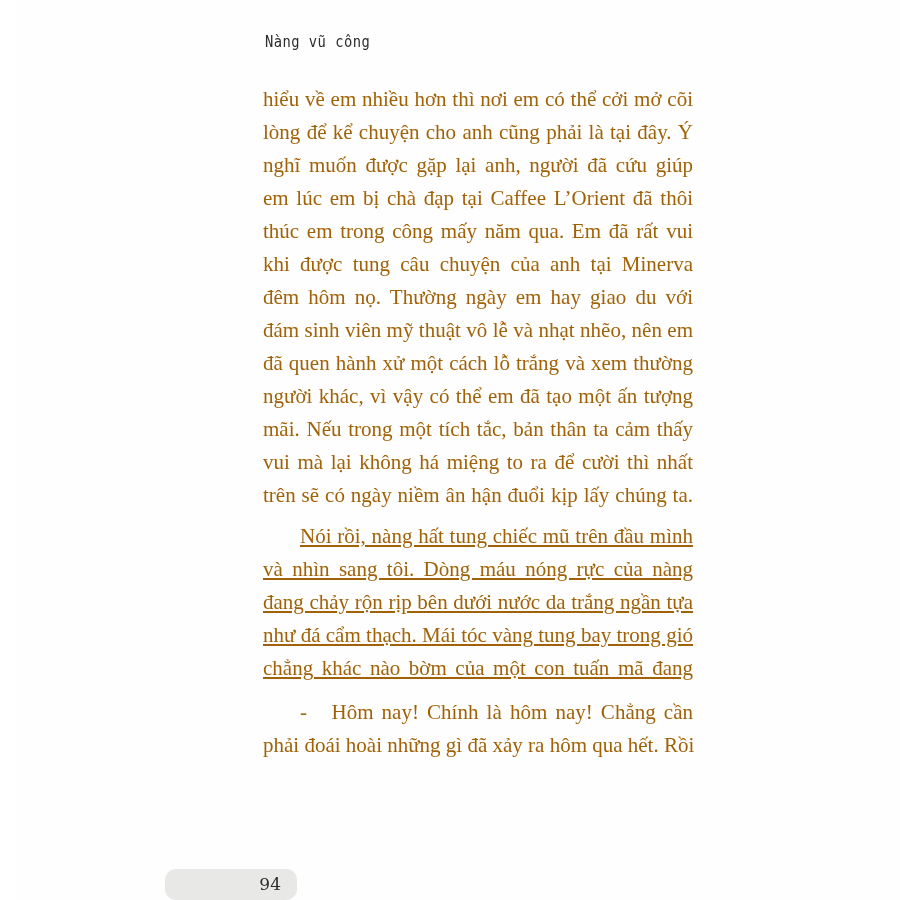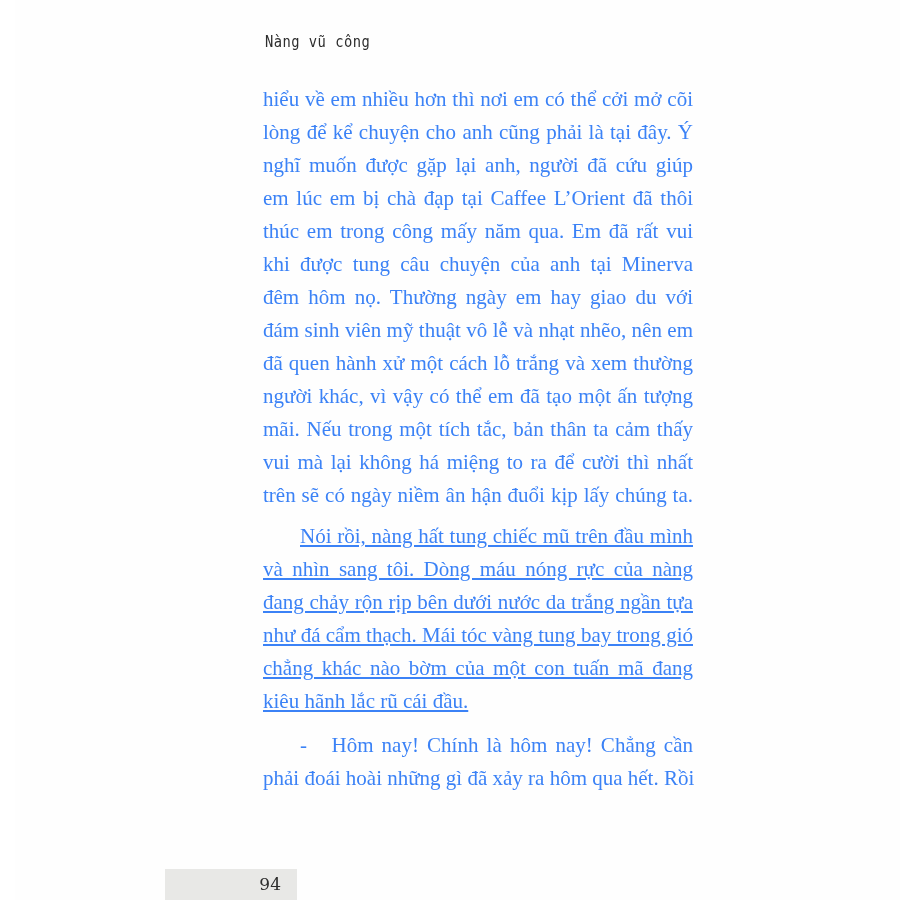--- a/index.html
+++ b/index.html
@@ -22,21 +22,21 @@
     letter-spacing: 0.5px;
     transform: scaleX(0.92);
     transform-origin: left center;
     white-space: nowrap;
   }
   .body-text {
     position: absolute;
     left: 248px;
     top: 83px;
     width: 430px;
-    color: #3b82f6;
+    color: #a16207;
     font-size: 21px;
   }
   .para { margin: 0; }
   .para-1 { margin-top: 8px; text-decoration: underline; }
   .para-2 { margin-top: 11px; }
   .line {
     height: 33px;
     line-height: 33px;
     text-align: justify;
     text-align-last: justify;
@@ -51,20 +51,21 @@
     width: 132px;
     height: 31px;
     background: #e8e8e6;
     box-sizing: border-box;
     text-align: right;
     padding-right: 16px;
     font-family: "DejaVu Serif", serif;
     font-size: 17px;
     line-height: 30px;
     color: #2e2e2e;
+    border-radius: 11px;
   }
 </style>
 </head>
 <body>
 
 <div class="page">
   <div class="running-head">Nàng vũ công</div>
 
   <div class="body-text" id="body-text">
       <div class="para para-0">
@@ -81,21 +82,20 @@
         <div class="line">mãi. Nếu trong một tích tắc, bản thân ta cảm thấy</div>
         <div class="line">vui mà lại không há miệng to ra để cười thì nhất</div>
         <div class="line">trên sẽ có ngày niềm ân hận đuổi kịp lấy chúng ta.</div>
       </div>
       <div class="para para-1">
         <div class="line indent">Nói rồi, nàng hất tung chiếc mũ trên đầu mình</div>
         <div class="line">và nhìn sang tôi. Dòng máu nóng rực của nàng</div>
         <div class="line">đang chảy rộn rịp bên dưới nước da trắng ngần tựa</div>
         <div class="line">như đá cẩm thạch. Mái tóc vàng tung bay trong gió</div>
         <div class="line">chẳng khác nào bờm của một con tuấn mã đang</div>
-        <div class="line last-left">kiêu hãnh lắc rũ cái đầu.</div>
       </div>
       <div class="para para-2">
         <div class="line indent">-&nbsp;&nbsp;&nbsp;Hôm nay! Chính là hôm nay! Chẳng cần</div>
         <div class="line">phải đoái hoài những gì đã xảy ra hôm qua hết. Rồi</div>
       </div>
     </div>
 
   <div class="page-number-box">
     <span>94</span>
   </div>

